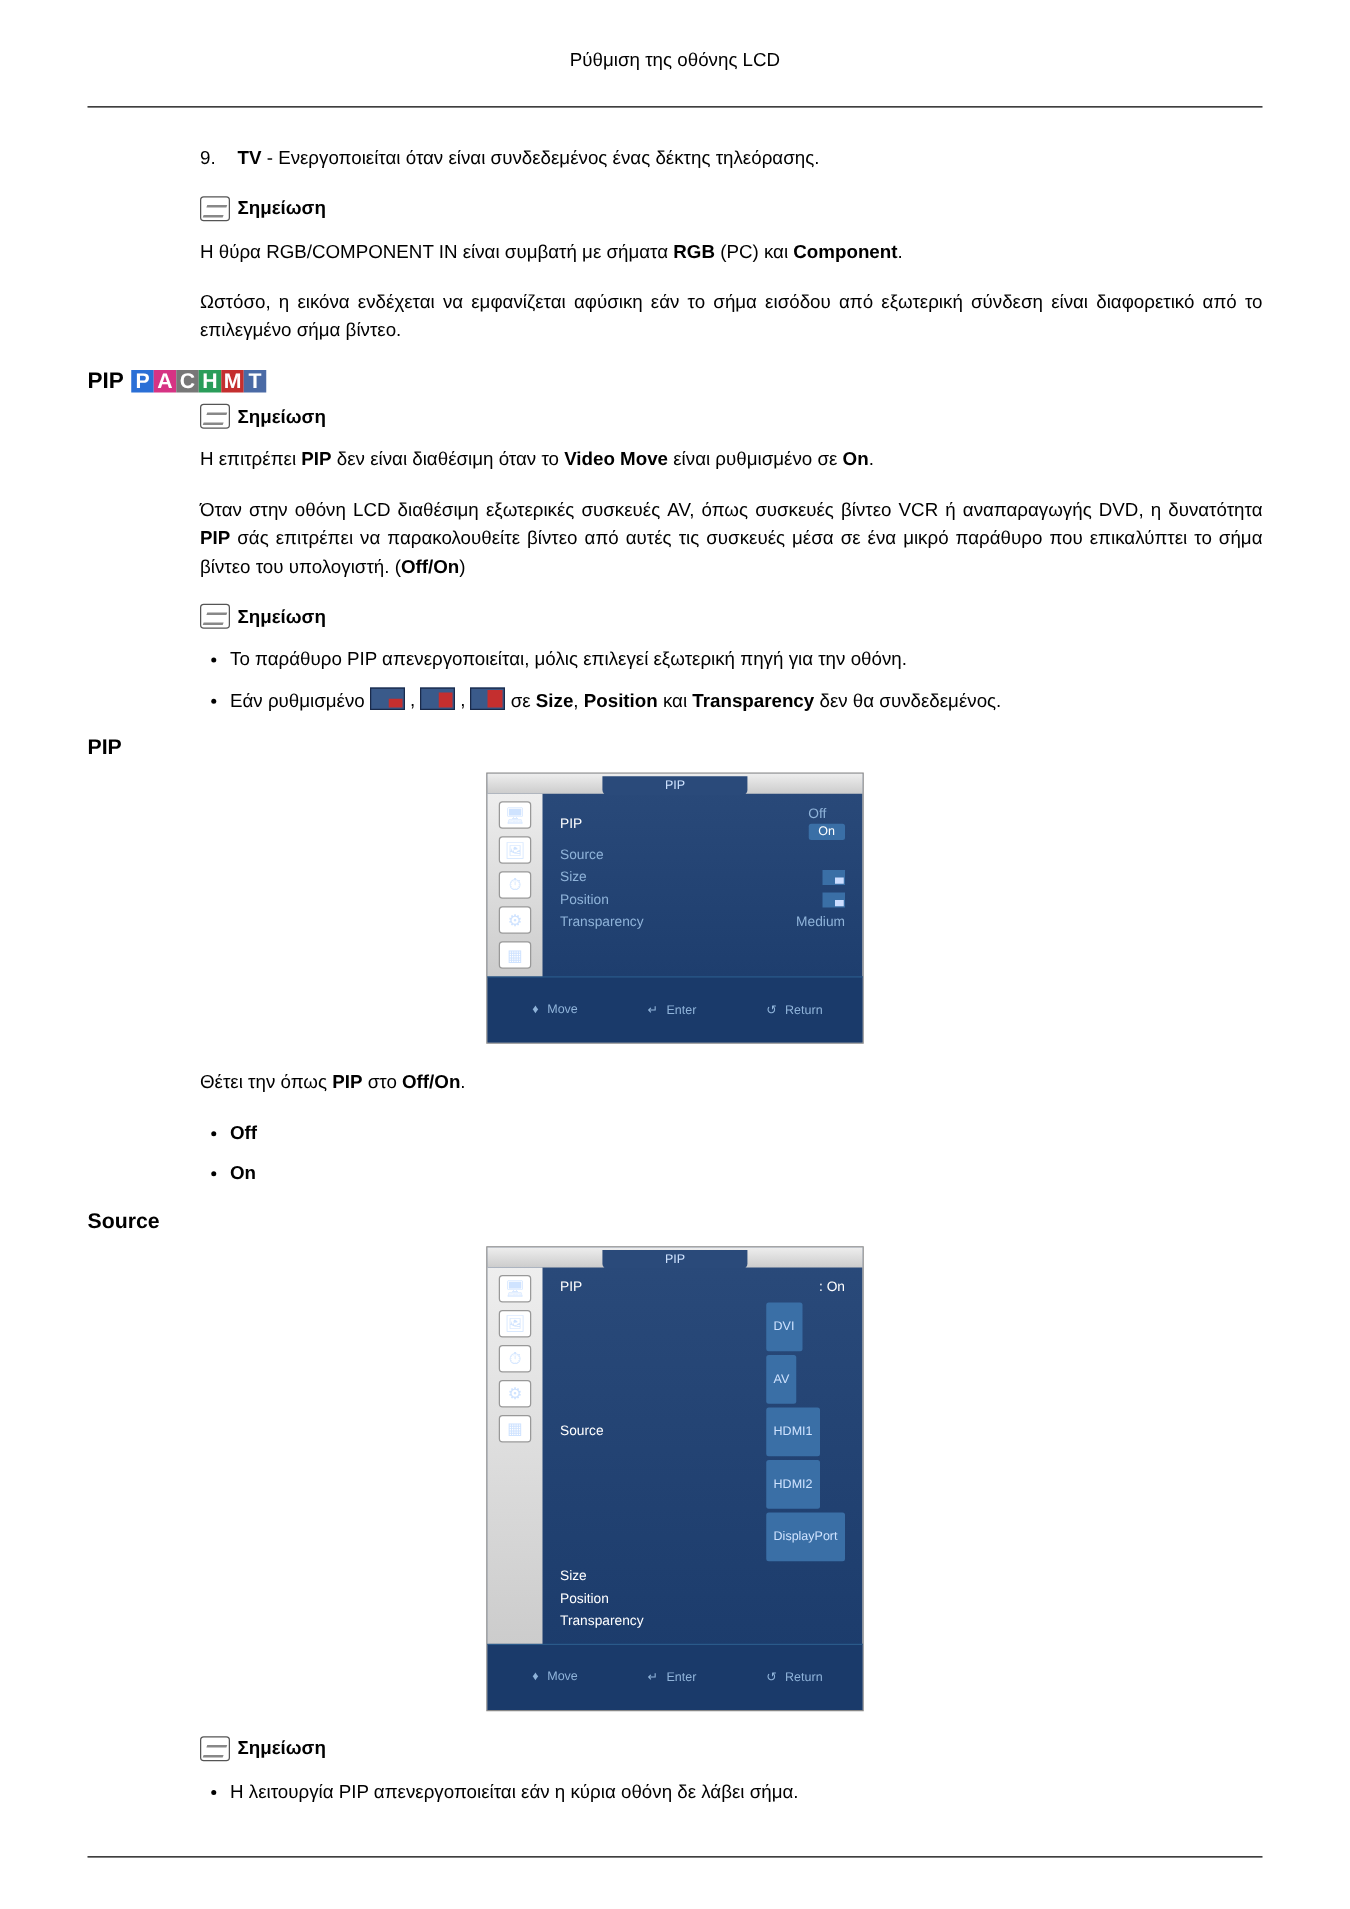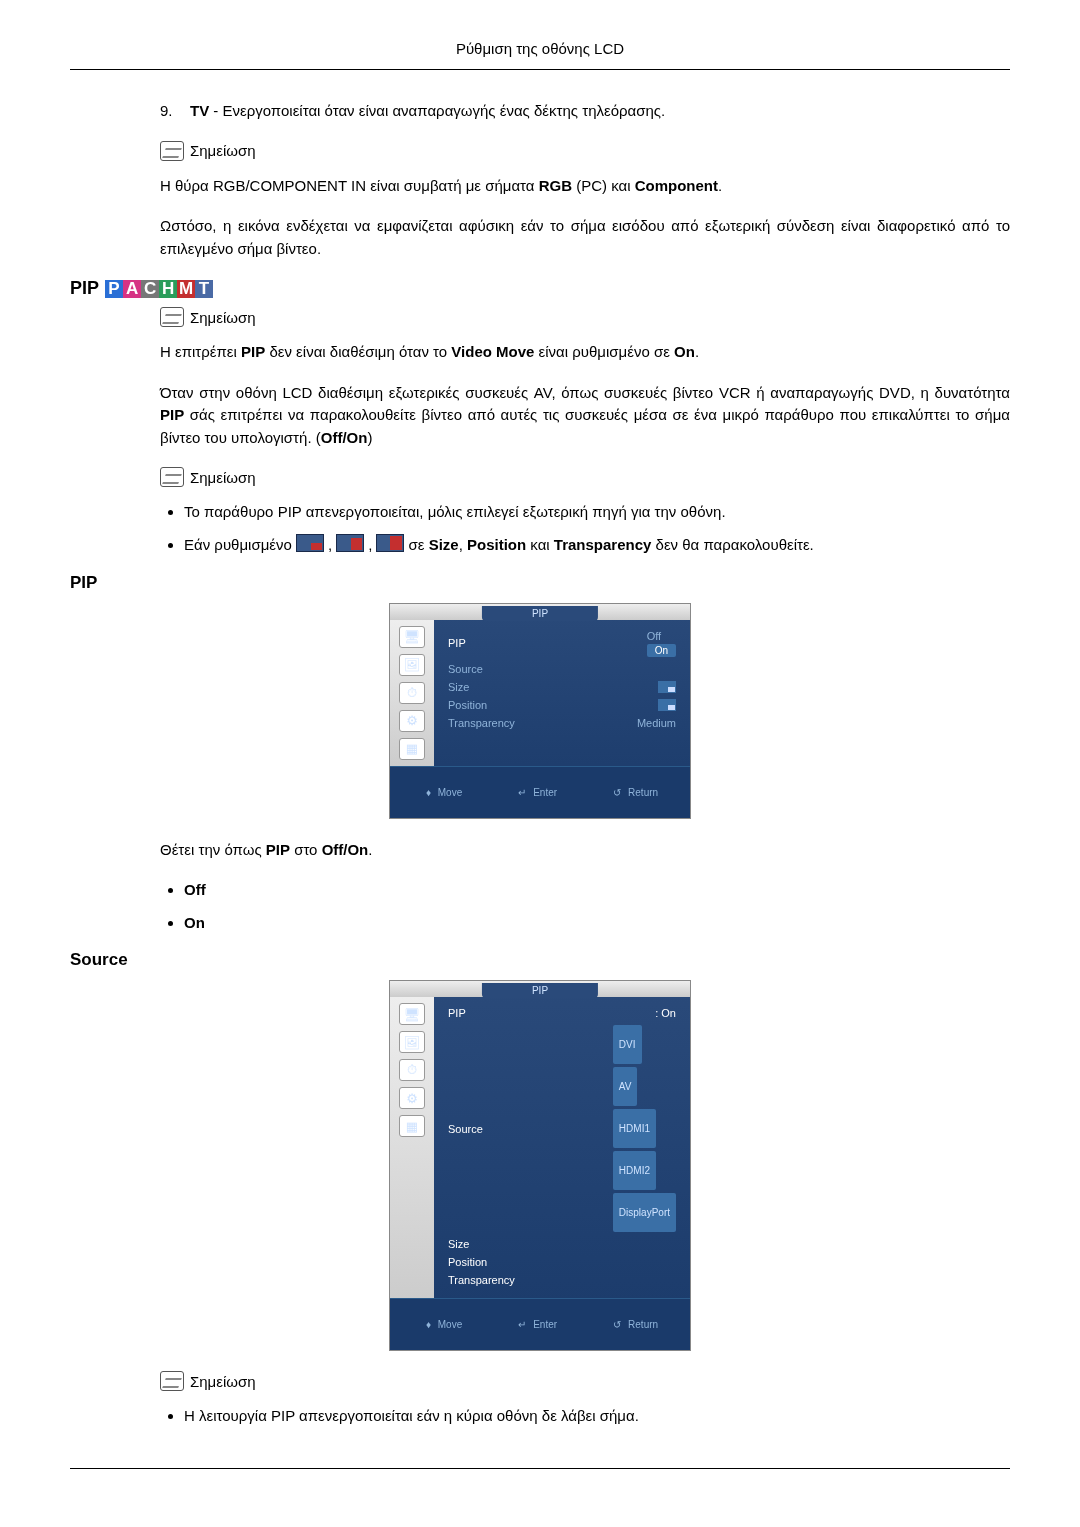--- a/index.html
+++ b/index.html
@@ -8,21 +8,21 @@
     color: #000;
     margin: 0;
     padding: 40px 70px;
     width: 1080px;
     box-sizing: border-box;
     background: #fff;
   }
   .header {
     text-align: center;
     font-size: 15px;
-    padding-bottom: 12px;
+    padding-bottom: 28px;
     border-bottom: 1px solid #000;
     margin-bottom: 30px;
   }
   .content-block {
     margin-left: 90px;
     margin-bottom: 18px;
     line-height: 1.5;
     text-align: justify;
   }
   .content-block.numbered {
@@ -50,21 +50,21 @@
   }
   .note-icon::after {
     content: "";
     position: absolute;
     left: 3px; right: 3px; top: 6px;
     height: 6px;
     border-top: 2px solid #888;
     border-bottom: 2px solid #888;
     transform: skewX(-20deg);
   }
-  .note-text { font-weight: normal; }
+  .note-text { font-weight: bold; }
   .section-heading {
     font-weight: bold;
     font-size: 18px;
     margin-top: 18px;
     margin-bottom: 8px;
     display: flex;
     align-items: center;
     gap: 6px;
   }
   .pip-letters {
@@ -149,21 +149,21 @@
   .src-list span{font-size:10px;background:#3a6fa6;color:#cfe3ff;padding:14px 6px;border-radius:2px;}
   .footer-line{border-top:1px solid #000;margin-top:40px;}
 </style>
 </head>
 <body>
 
 <div class="header">Ρύθμιση της οθόνης LCD</div>
 
 <div class="content-block numbered">
   <span class="num">9.</span>
-  <span><b>TV</b><span> - Ενεργοποιείται όταν είναι αναπαραγωγής ένας δέκτης τηλεόρασης.</span></span>
+  <span><b>TV</b><span> - Ενεργοποιείται όταν είναι συνδεδεμένος ένας δέκτης τηλεόρασης.</span></span>
 </div>
 
 <div class="note-line">
   <span class="note-icon"></span>
   <span class="note-text">Σημείωση</span>
 </div>
 
 <div class="content-block">
   <span>Η θύρα RGB/COMPONENT IN είναι συμβατή με σήματα </span><b>RGB</b><span> (PC) και </span><b>Component</b><span>.</span>
 </div>
@@ -202,21 +202,21 @@
 
 <ul class="bullets">
   <li>Το παράθυρο PIP απενεργοποιείται, μόλις επιλεγεί εξωτερική πηγή για την οθόνη.</li>
   <li>
     <span>Εάν ρυθμισμένο </span>
     <span class="pip-boxes">
       <span class="pip-size-icon pi1"></span>,
       <span class="pip-size-icon pi2"></span>,
       <span class="pip-size-icon pi3"></span>
     </span>
-    <span> σε </span><b>Size</b><span>, </span><b>Position</b><span> και </span><b>Transparency</b><span> δεν θα παρακολουθείτε.</span>
+    <span> σε </span><b>Size</b><span>, </span><b>Position</b><span> και </span><b>Transparency</b><span> δεν θα συνδεδεμένος.</span>
   </li>
 </ul>
 
 <div class="sub-heading">PIP</div>
 
 <div class="osd">
   <div class="osd-titlebar">
       <span>PIP</span>
     </div>
   <div class="osd-body">

